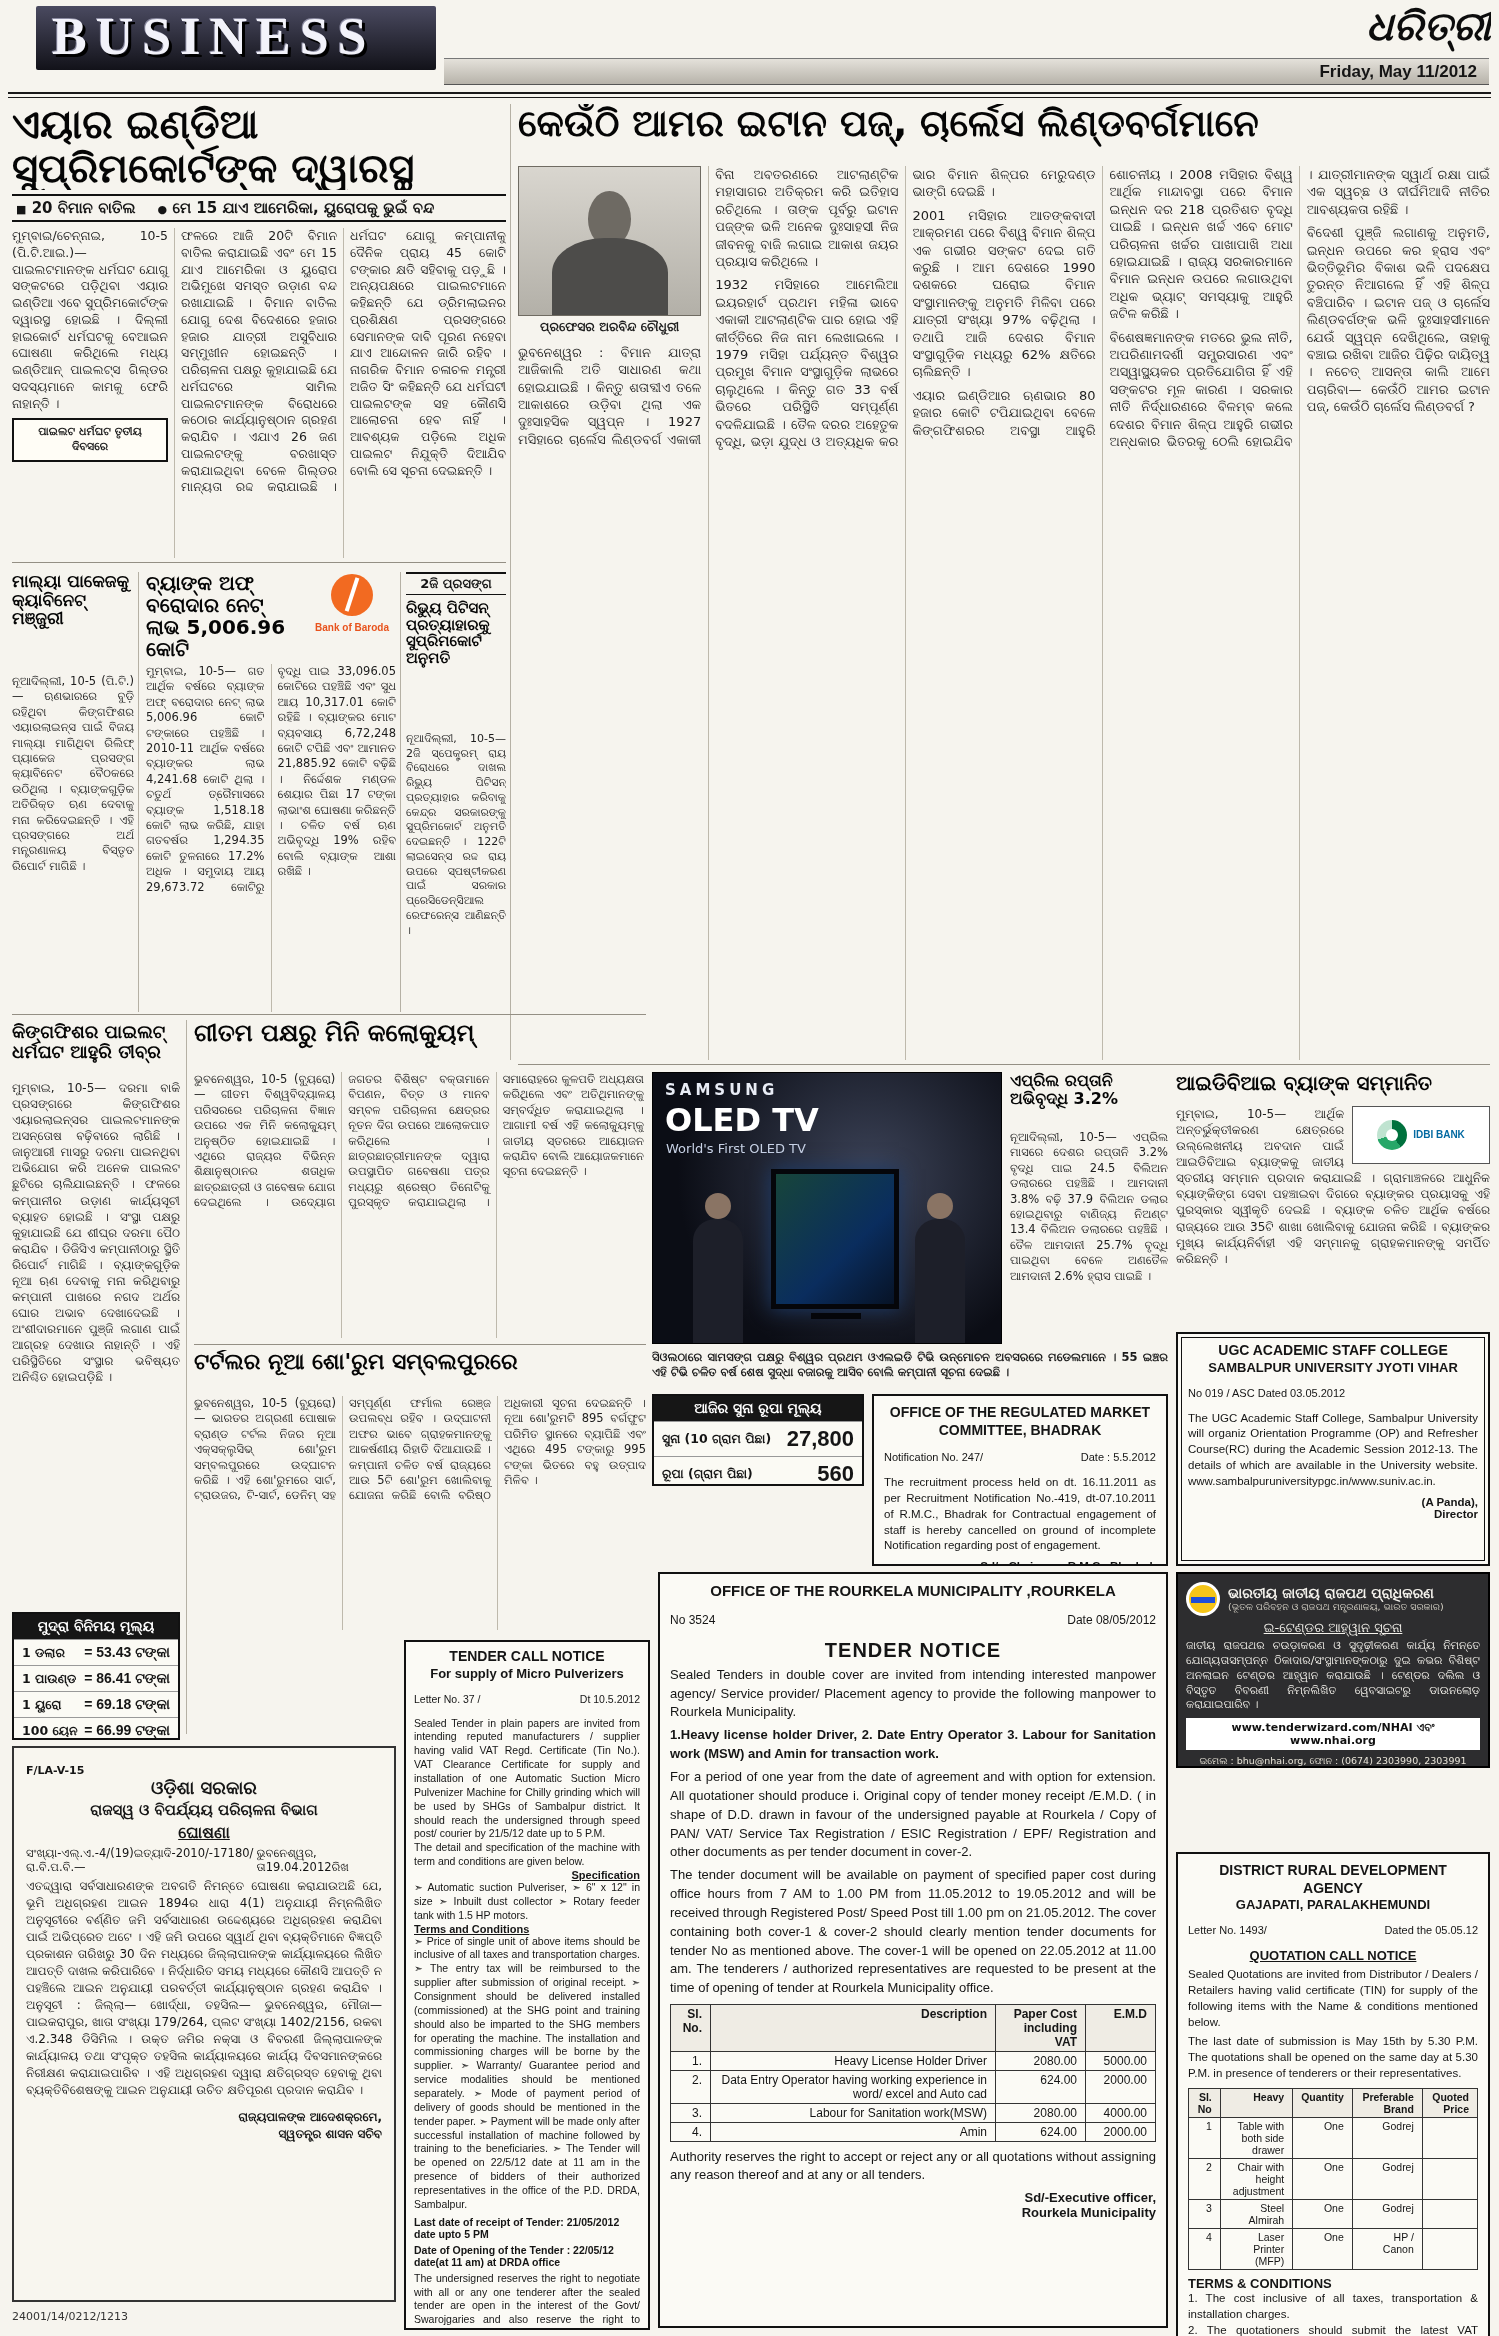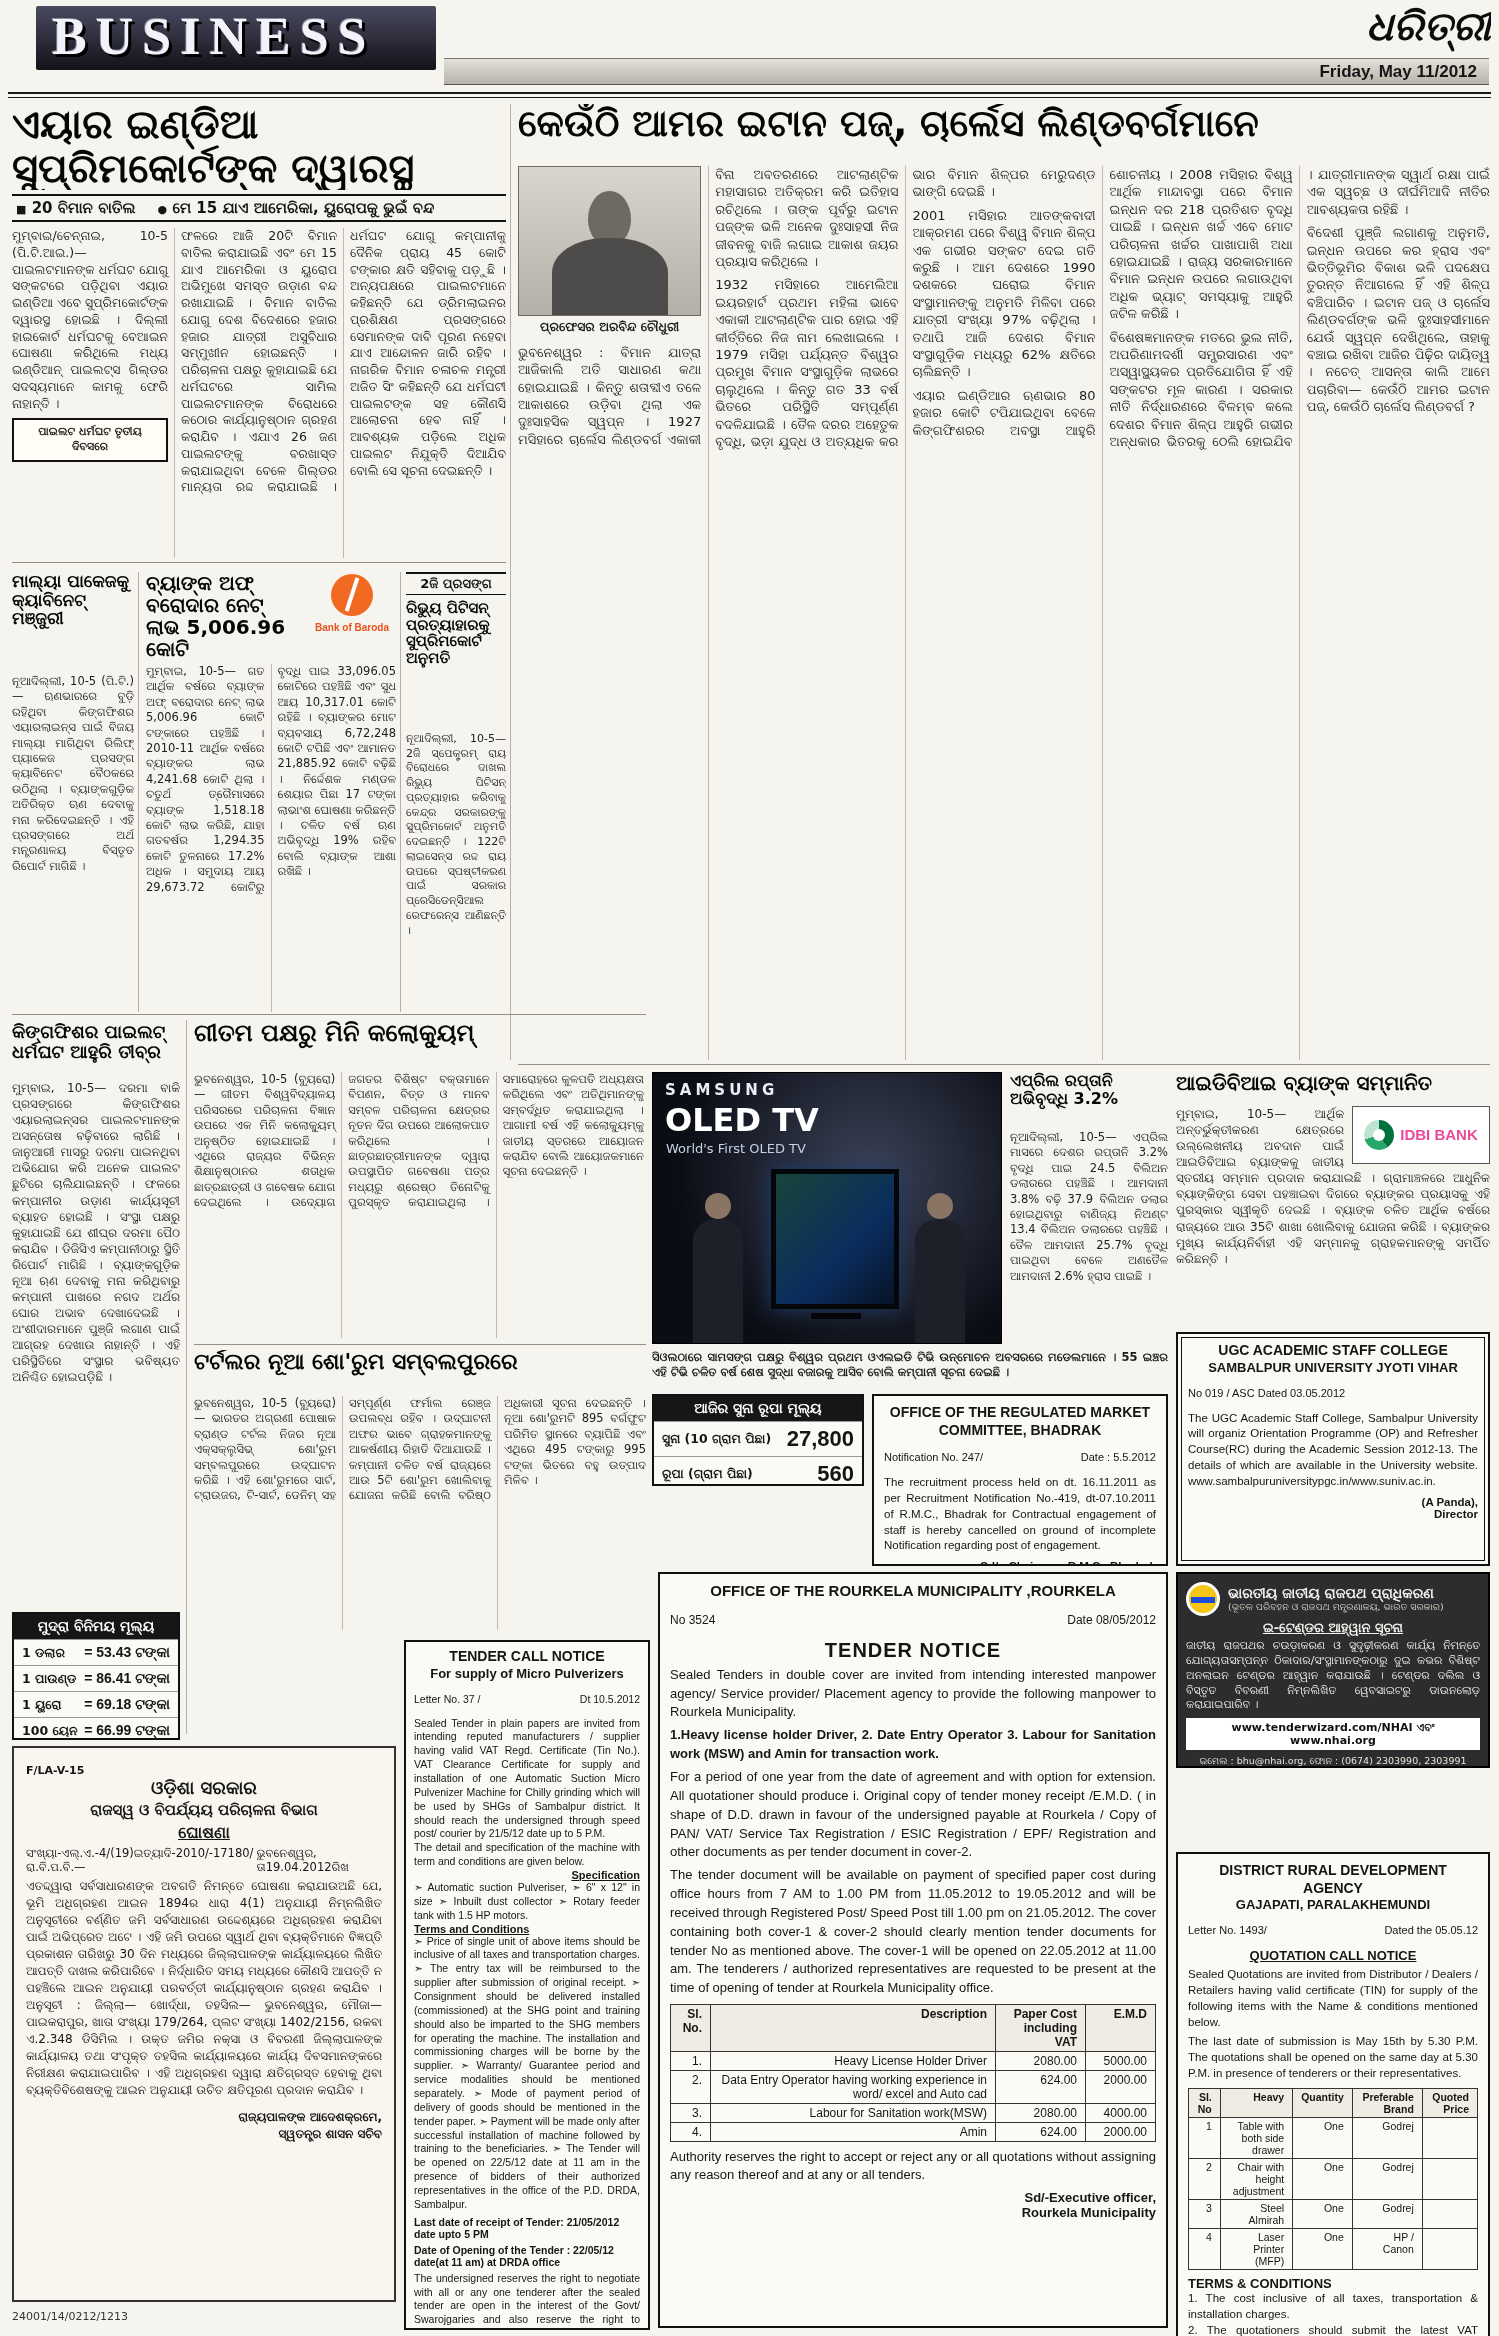--- a/index.html
+++ b/index.html
@@ -35,21 +35,21 @@
 .photo-cap{font-size:12.5px;font-weight:bold;text-align:center;margin:3px 0 8px 0;break-inside:avoid}
 
 
 .bob-logo{float:right;width:88px;text-align:center;margin:2px 0 4px 6px}
 .bob-sun{width:42px;height:42px;margin:0 auto;background:#f26a21;border-radius:50%;position:relative}
 .bob-sun::before{content:"";position:absolute;left:45%;top:8%;width:10%;height:84%;background:#fff;transform:rotate(18deg)}
 .bob-text{font-size:10px;font-weight:bold;color:#e8531d;font-family:"Liberation Sans",sans-serif}
 .idbi-logo{float:right;width:138px;height:58px;border:1px solid #555;background:#fff;margin:0 0 6px 8px;display:flex;align-items:center;justify-content:center;gap:6px}
 .idbi-mark{width:30px;height:30px;border-radius:50%;background:conic-gradient(#00713d 0 40%,#27a768 40% 70%,#bfe3d0 70% 100%);position:relative}
 .idbi-mark::after{content:"";position:absolute;left:9px;top:9px;width:12px;height:12px;border-radius:50%;background:#fff}
-.idbi-text{font-size:15px;font-weight:bold;color:#ec4899;font-family:"Liberation Sans",sans-serif}
+.idbi-text{font-size:10px;font-weight:bold;color:#0369a1;font-family:"Liberation Sans",sans-serif}
 
 
 .samsung-ad{background:radial-gradient(circle at 62% 38%,#3c4358,#0b0d15 70%);border:1px solid #000;color:#fff}
 .ad-brand{position:absolute;left:12px;top:8px;font-size:15px;letter-spacing:4px;font-weight:bold;color:#e8ecf5}
 .ad-product{position:absolute;left:12px;top:28px;font-size:32px;font-weight:bold;color:#fff}
 .ad-tagline{position:absolute;left:13px;top:68px;font-size:13px;color:#c8d2e6}
 .ad-tv{position:absolute;left:118px;top:96px;width:128px;height:140px;border:5px solid #05060a;background:linear-gradient(135deg,#17453a,#0a2d5e 60%,#071326);box-shadow:0 0 18px #1d3a66}
 .ad-stand{position:absolute;left:158px;top:240px;width:50px;height:6px;background:#05060a}
 .person{position:absolute;bottom:0;width:58px;height:150px}
 .person .hd{position:absolute;top:0;left:16px;width:26px;height:26px;border-radius:50%;background:#8a7464}
@@ -78,21 +78,21 @@
 .ntable th{font-weight:bold;background:#efece4}
 .n-bold{font-weight:bold;font-size:11.5px;margin:4px 0}
 
 
 .nhai{background:#2d2d2f;border:2px solid #000;color:#f4f2ec;padding:8px;font-size:11px}
 .nhai-head{display:flex;gap:8px;align-items:center;margin-bottom:4px}
 .nhai-mark{width:34px;height:34px;border-radius:50%;background:#f5c518;border:3px solid #fff;position:relative;flex:0 0 auto}
 .nhai-mark::after{content:"";position:absolute;left:2px;top:12px;width:24px;height:6px;background:#1d4ed8}
 .nhai-org{font-weight:bold;font-size:14px;line-height:1.15}
 .nhai-sub{font-size:9.5px;color:#d8d4c8}
-.nhai-title{text-align:center;font-weight:bold;font-size:13px;margin:3px 0;text-decoration:underline}
+.nhai-title{text-align:center;font-weight:normal;font-size:13px;margin:3px 0;text-decoration:underline}
 .nhai-body{text-align:justify;line-height:1.35}
 .nhai-url{background:#fff;color:#111;font-weight:bold;text-align:center;margin:5px 0;padding:3px;font-size:11px}
 .nhai-foot{font-size:9.5px;text-align:center;color:#e8e4d8}
 
 
 .govt{border:2px solid #333;background:#f8f6ef;padding:16px 12px}
 .g-file{font-size:11px;font-weight:bold}
 .g-center{text-align:center;font-weight:bold}
 .g-l1{font-size:18px}.g-l2{font-size:15px;margin-top:2px}
 .g-title{font-size:16px;text-decoration:underline;margin:4px 0}

